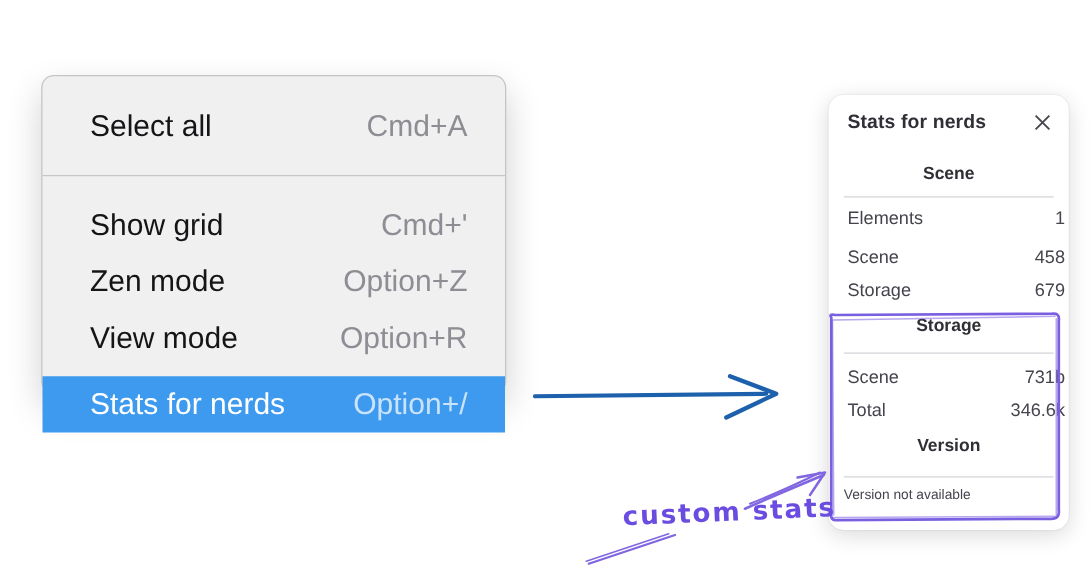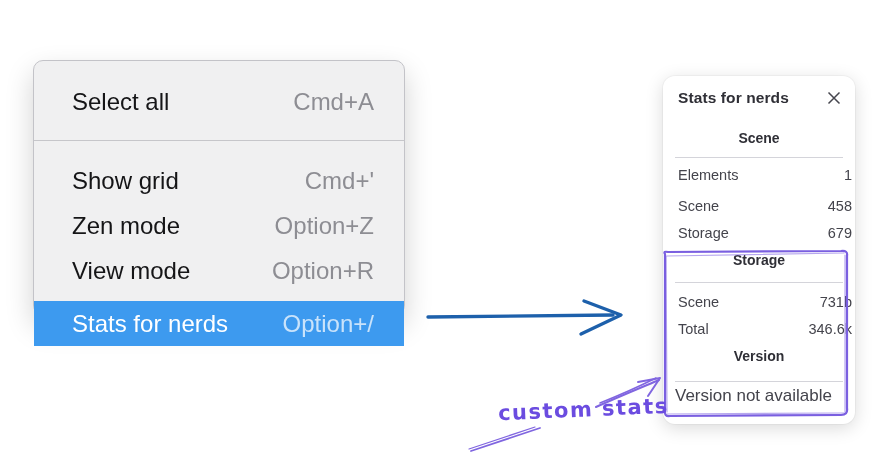--- a/index.html
+++ b/index.html
@@ -57,21 +57,21 @@
   }
   .phr{
     position:absolute;left:12px;right:12px;height:1px;background:#d4d4da;
   }
   .prow{
     position:absolute;left:15px;right:3px;height:21px;line-height:21px;
     display:flex;justify-content:space-between;
   }
   .pnote{
     position:absolute;left:12px;right:12px;height:20px;line-height:20px;
-    font-size:17px;
+    font-size:11px;
   }
 
   
   .overlay{position:absolute;left:0;top:0;pointer-events:none;}
   .handwriting{
     position:absolute;left:498px;top:398px;width:150px;
     font-size:21px;font-weight:600;letter-spacing:1.5px;
     color:var(--annotation-text-purple,#6b4ce0);
     transform:rotate(-2.5deg);
     font-family:"DejaVu Sans", sans-serif;

